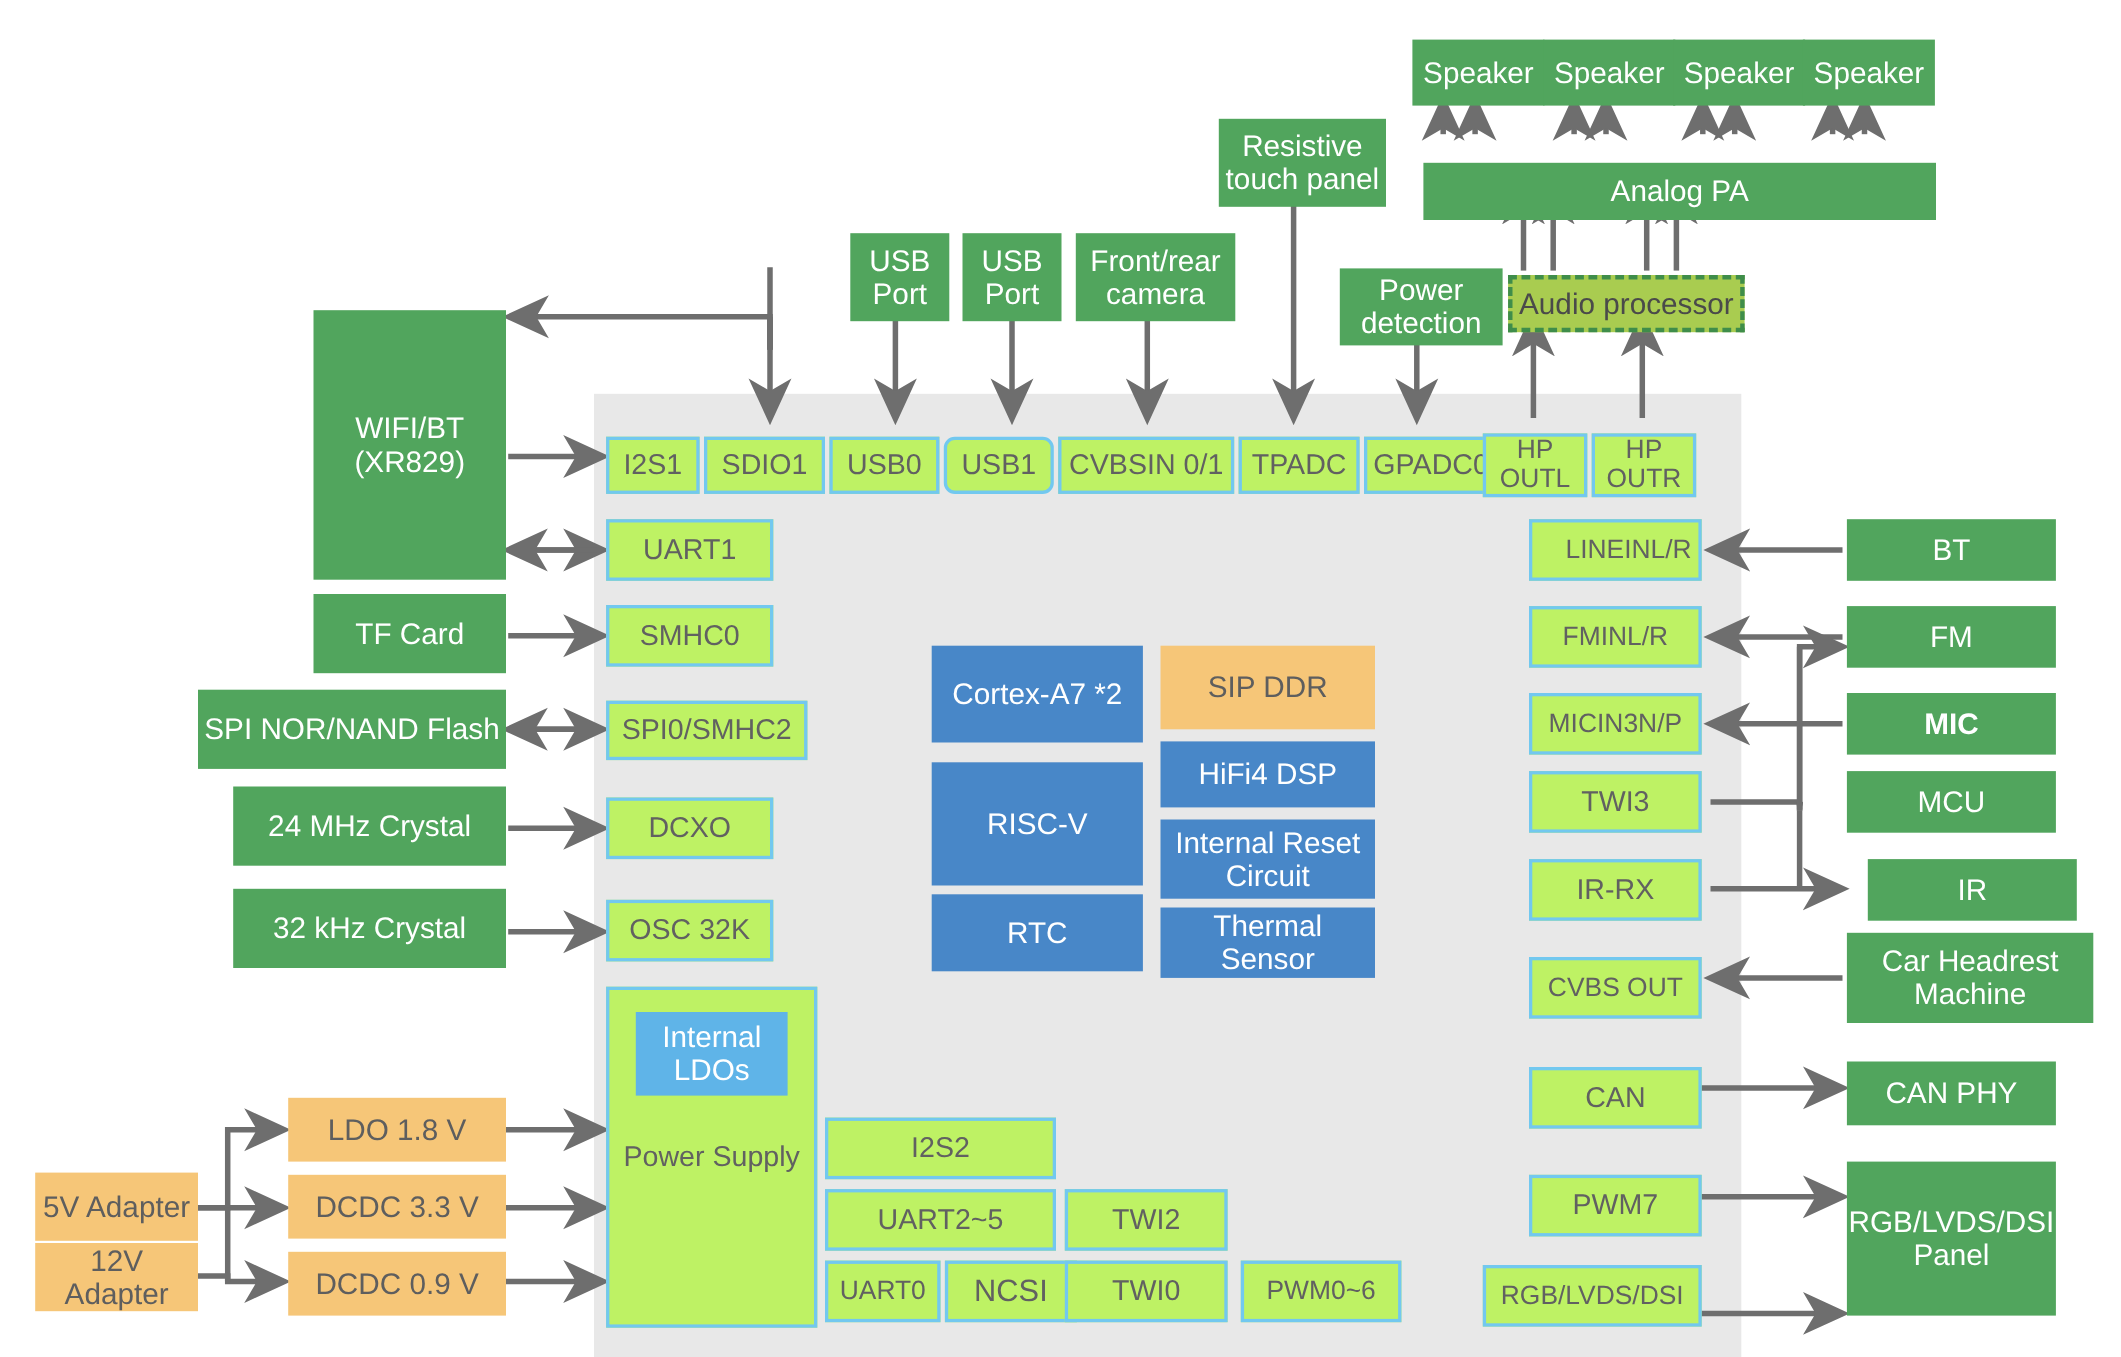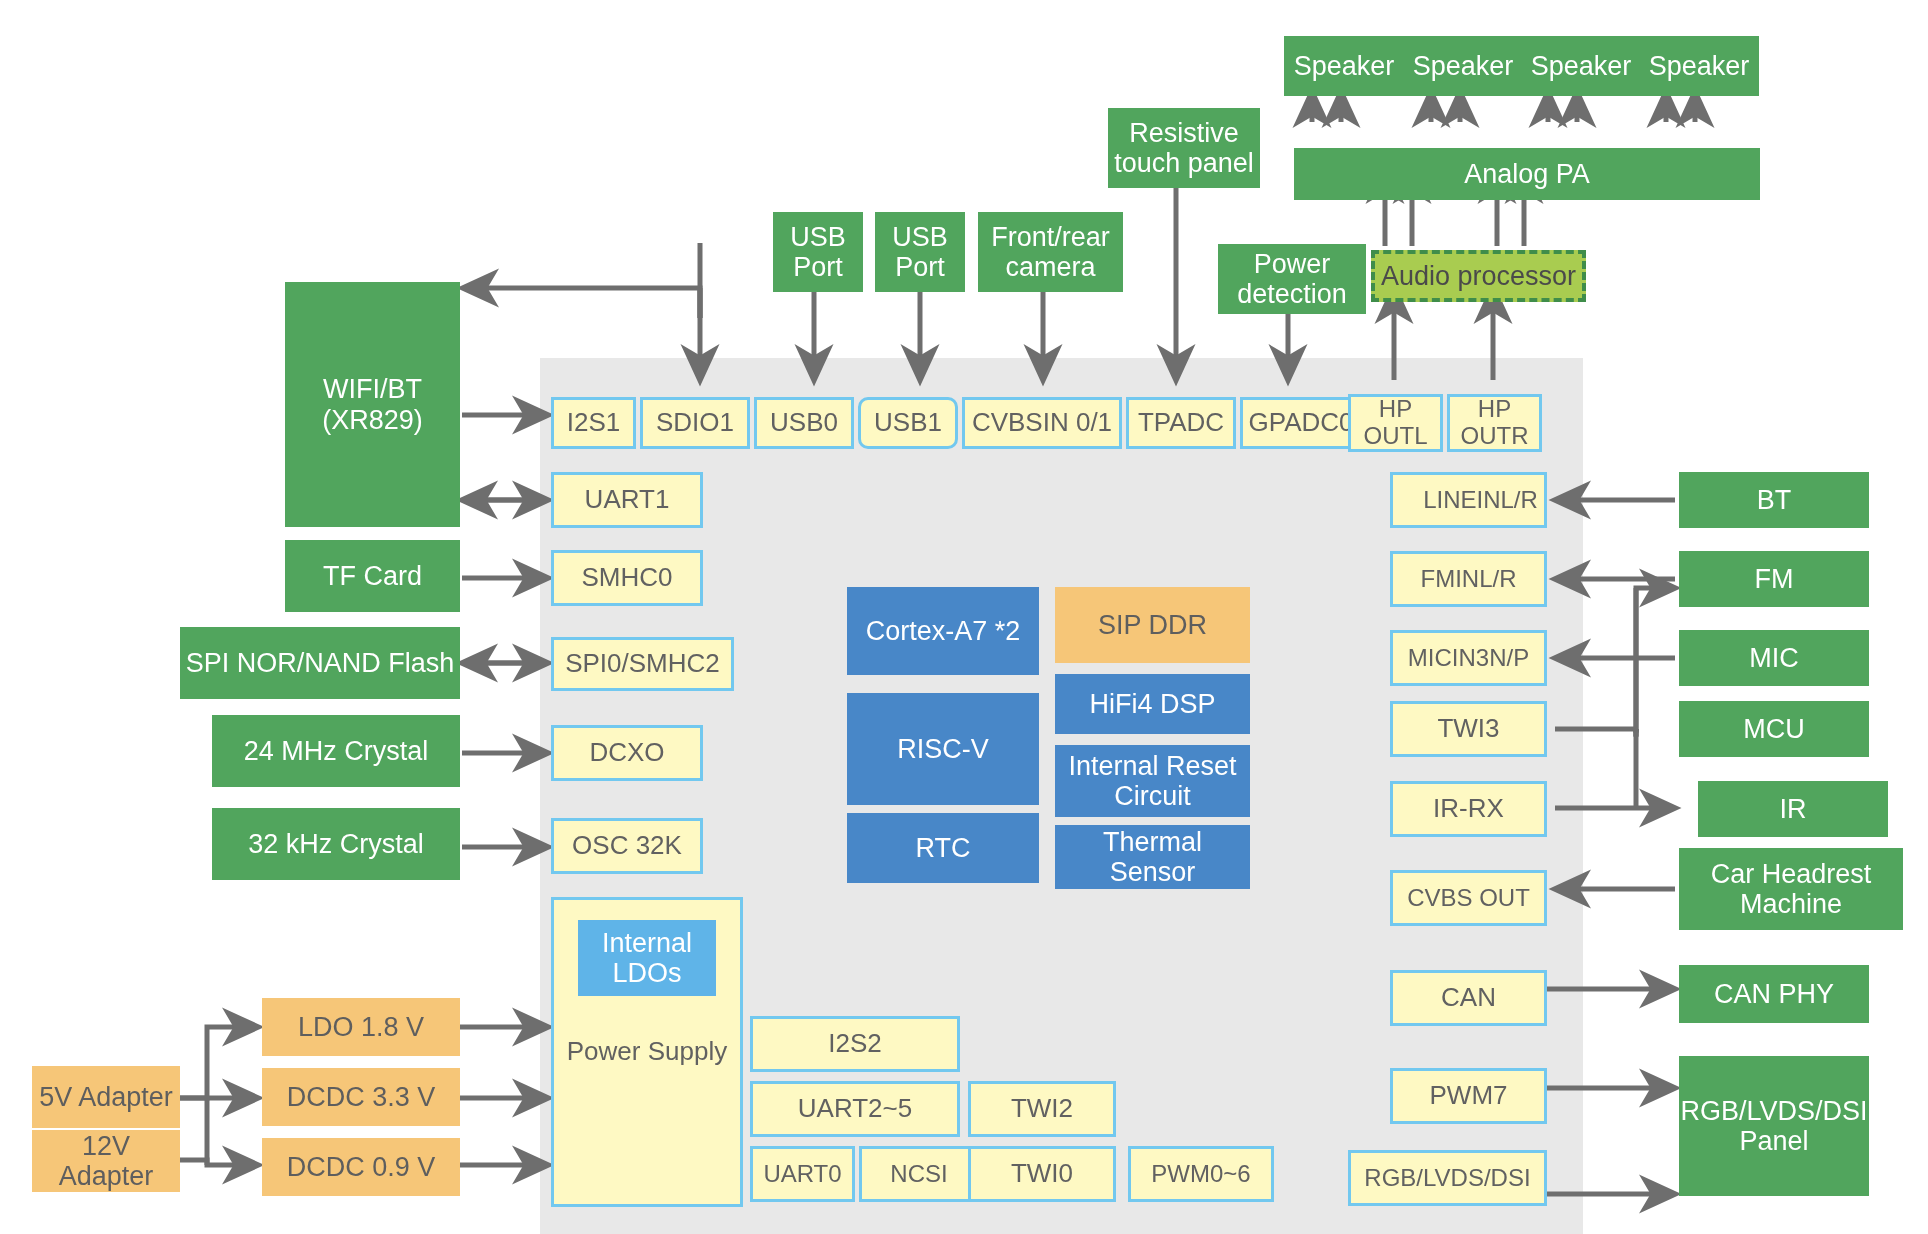--- a/index.html
+++ b/index.html
@@ -29,21 +29,21 @@
   }
   
   .lgreen {
     background:#a9cc50;
     color:#4a4a4a;
     border:4px dashed #3f8d4a;
     font-size:27px;
   }
   
   .iface {
-    background:#fef9c3;
+    background:#bef264;
     border:3px solid #72c8ef;
     color:#616161;
     font-size:26px;
   }
   
   .core {
     background:#4887c8;
     color:#ffffff;
     font-size:27px;
   }
@@ -324,37 +324,37 @@
 Sensor</div>
 
   <div class="box iface" style="left:551px; top:897px; width:192px; height:310px; align-items:center; justify-content:center;">Power Supply</div>
   <div class="box core-lt" style="left:578px; top:920px; width:138px; height:76px;">Internal
 LDOs</div>
 
   <div class="box iface" style="left:750px; top:1016px; width:210px; height:56px;">I2S2</div>
   <div class="box iface" style="left:750px; top:1081px; width:210px; height:56px;">UART2~5</div>
   <div class="box iface" style="left:968px; top:1081px; width:148px; height:56px;">TWI2</div>
   <div class="box iface" style="left:750px; top:1146px; width:105px; height:56px; font-size:24px;">UART0</div>
-  <div class="box iface" style="left:859px; top:1146px; width:120px; height:56px; font-size:24px;">NCSI</div>
+  <div class="box iface" style="left:859px; top:1146px; width:120px; height:56px; font-size:28px;">NCSI</div>
   <div class="box iface" style="left:968px; top:1146px; width:148px; height:56px;">TWI0</div>
   <div class="box iface" style="left:1128px; top:1146px; width:146px; height:56px; font-size:24px;">PWM0~6</div>
 
   <div class="box iface" style="left:1390px; top:472px; width:157px; height:56px; font-size:24px;padding-left:24px;">LINEINL/R</div>
   <div class="box iface" style="left:1390px; top:551px; width:157px; height:56px; font-size:24px;">FMINL/R</div>
   <div class="box iface" style="left:1390px; top:630px; width:157px; height:56px; font-size:24px;">MICIN3N/P</div>
   <div class="box iface" style="left:1390px; top:701px; width:157px; height:56px;">TWI3</div>
   <div class="box iface" style="left:1390px; top:781px; width:157px; height:56px;">IR-RX</div>
   <div class="box iface" style="left:1390px; top:870px; width:157px; height:56px; font-size:24px;">CVBS OUT</div>
   <div class="box iface" style="left:1390px; top:970px; width:157px; height:56px;">CAN</div>
   <div class="box iface" style="left:1390px; top:1068px; width:157px; height:56px;">PWM7</div>
   <div class="box iface" style="left:1348px; top:1150px; width:199px; height:56px; font-size:24px;">RGB/LVDS/DSI</div>
 
   <div class="box green" style="left:1679px; top:472px; width:190px; height:56px;">BT</div>
   <div class="box green" style="left:1679px; top:551px; width:190px; height:56px;">FM</div>
-  <div class="box green" style="left:1679px; top:630px; width:190px; height:56px;">MIC</div>
+  <div class="box green" style="left:1679px; top:630px; width:190px; height:56px;font-weight:bold;">MIC</div>
   <div class="box green" style="left:1679px; top:701px; width:190px; height:56px;">MCU</div>
   <div class="box green" style="left:1679px; top:781px; width:190px; height:56px;margin-left:19px;">IR</div>
   <div class="box green" style="left:1679px; top:848px; width:224px; height:82px;">Car Headrest
 Machine</div>
   <div class="box green" style="left:1679px; top:965px; width:190px; height:58px;">CAN PHY</div>
   <div class="box green" style="left:1679px; top:1056px; width:190px; height:140px;">RGB/LVDS/DSI
 Panel</div>
 
 </div>
 

